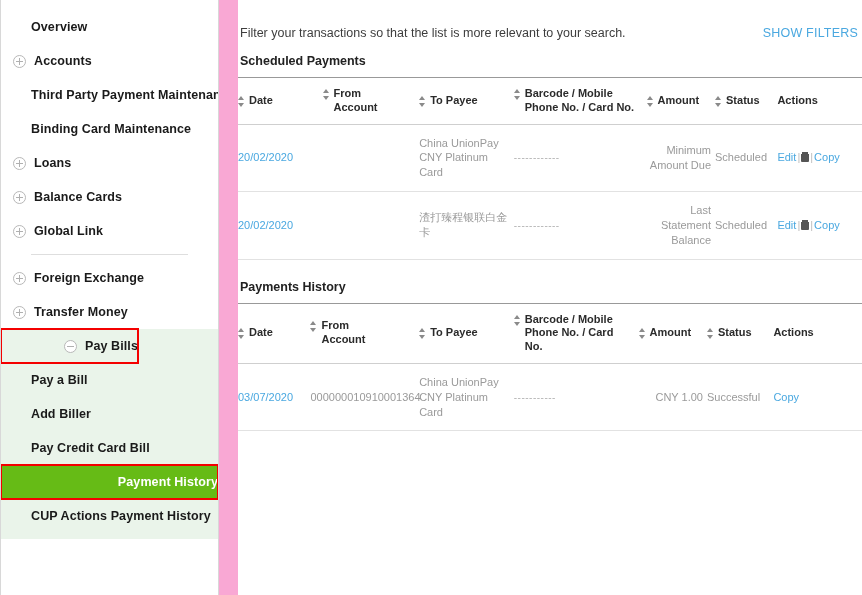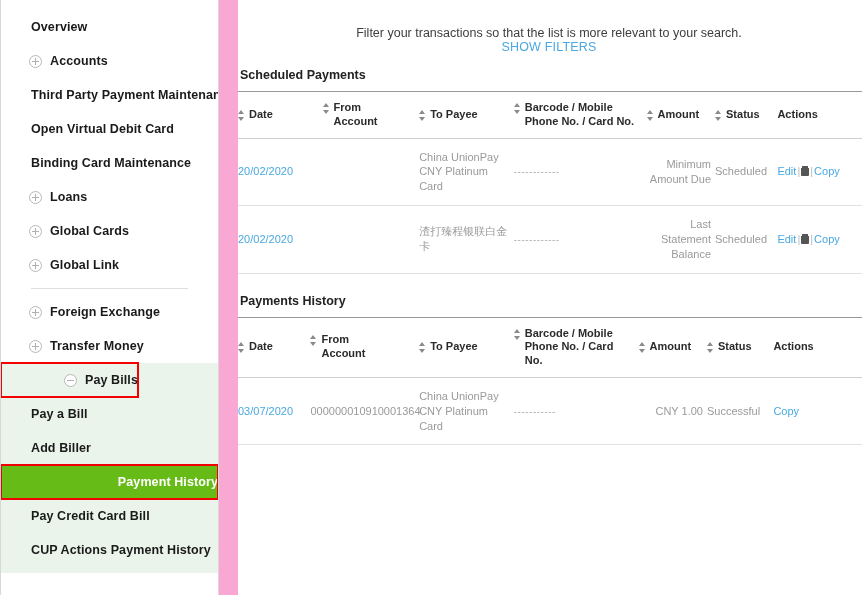--- a/index.html
+++ b/index.html
@@ -17,21 +17,21 @@
     width: 219px; height: 595px;
     background: #ffffff;
     border-left: 1px solid #d8d8d8;
     border-right: 1px solid #d8d8d8;
     overflow: hidden;
   }
   .nav-item {
     position: relative;
     display: flex; align-items: center;
     height: 34px;
-    padding-left: 28px;
+    padding-left: 12px;
     font-size: 12.5px;
     font-weight: bold;
     color: #1a1a1a;
     letter-spacing: 0.1px;
   }
   .nav-item .label { white-space: nowrap; }
   .nav-item.indent { padding-left: 30px; }
 
   .exp {
     width: 13px; height: 13px;
@@ -73,21 +73,20 @@
   
   #main {
     position: absolute;
     left: 238px; top: 0;
     width: 624px; height: 595px;
     background: #ffffff;
   }
   .filter-bar {
     display: flex; align-items: center; justify-content: space-between;
     padding: 26px 4px 0 2px;
-    flex-direction: column;
   }
   .filter-text { font-size: 12.5px; color: #3d3d3d; }
   .show-filters {
     font-size: 12.5px; color: #4aa8e0; letter-spacing: 0.2px;
     cursor: pointer;
   }
   .section-title {
     font-size: 12.5px; font-weight: bold; color: #222;
     padding: 14px 0 9px 2px;
   }
@@ -159,36 +158,33 @@
 
     <div class="nav-item">
       <span class="exp plus"></span>
       <span class="label">Accounts</span>
     </div>
 
     <div class="nav-item indent">
       <span class="label">Third Party Payment Maintenance</span>
     </div>
 
-    <div class="nav-item indent">
-      <span class="label">Open Virtual Debit Card</span>
-    </div>
 
     <div class="nav-item indent">
       <span class="label">Binding Card Maintenance</span>
     </div>
 
     <div class="nav-item">
       <span class="exp plus"></span>
       <span class="label">Loans</span>
     </div>
 
     <div class="nav-item">
       <span class="exp plus"></span>
-      <span class="label">Global Cards</span>
+      <span class="label">Balance Cards</span>
     </div>
 
     <div class="nav-item">
       <span class="exp plus"></span>
       <span class="label">Global Link</span>
     </div>
 
     <div class="nav-divider"></div>
 
     <div class="nav-item">
@@ -208,26 +204,26 @@
       </div>
 
       <div class="nav-item indent">
         <span class="label">Pay a Bill</span>
       </div>
 
       <div class="nav-item indent">
         <span class="label">Add Biller</span>
       </div>
 
+      <div class="nav-item indent">
+        <span class="label">Pay Credit Card Bill</span>
+      </div>
+
       <div class="nav-item indent active-green redbox">
         <span class="label">Payment History</span>
-      </div>
-
-      <div class="nav-item indent">
-        <span class="label">Pay Credit Card Bill</span>
       </div>
 
       <div class="nav-item indent">
         <span class="label">CUP Actions Payment History</span>
       </div>
     </div>
 
   </nav>
 
   <main id="main">

